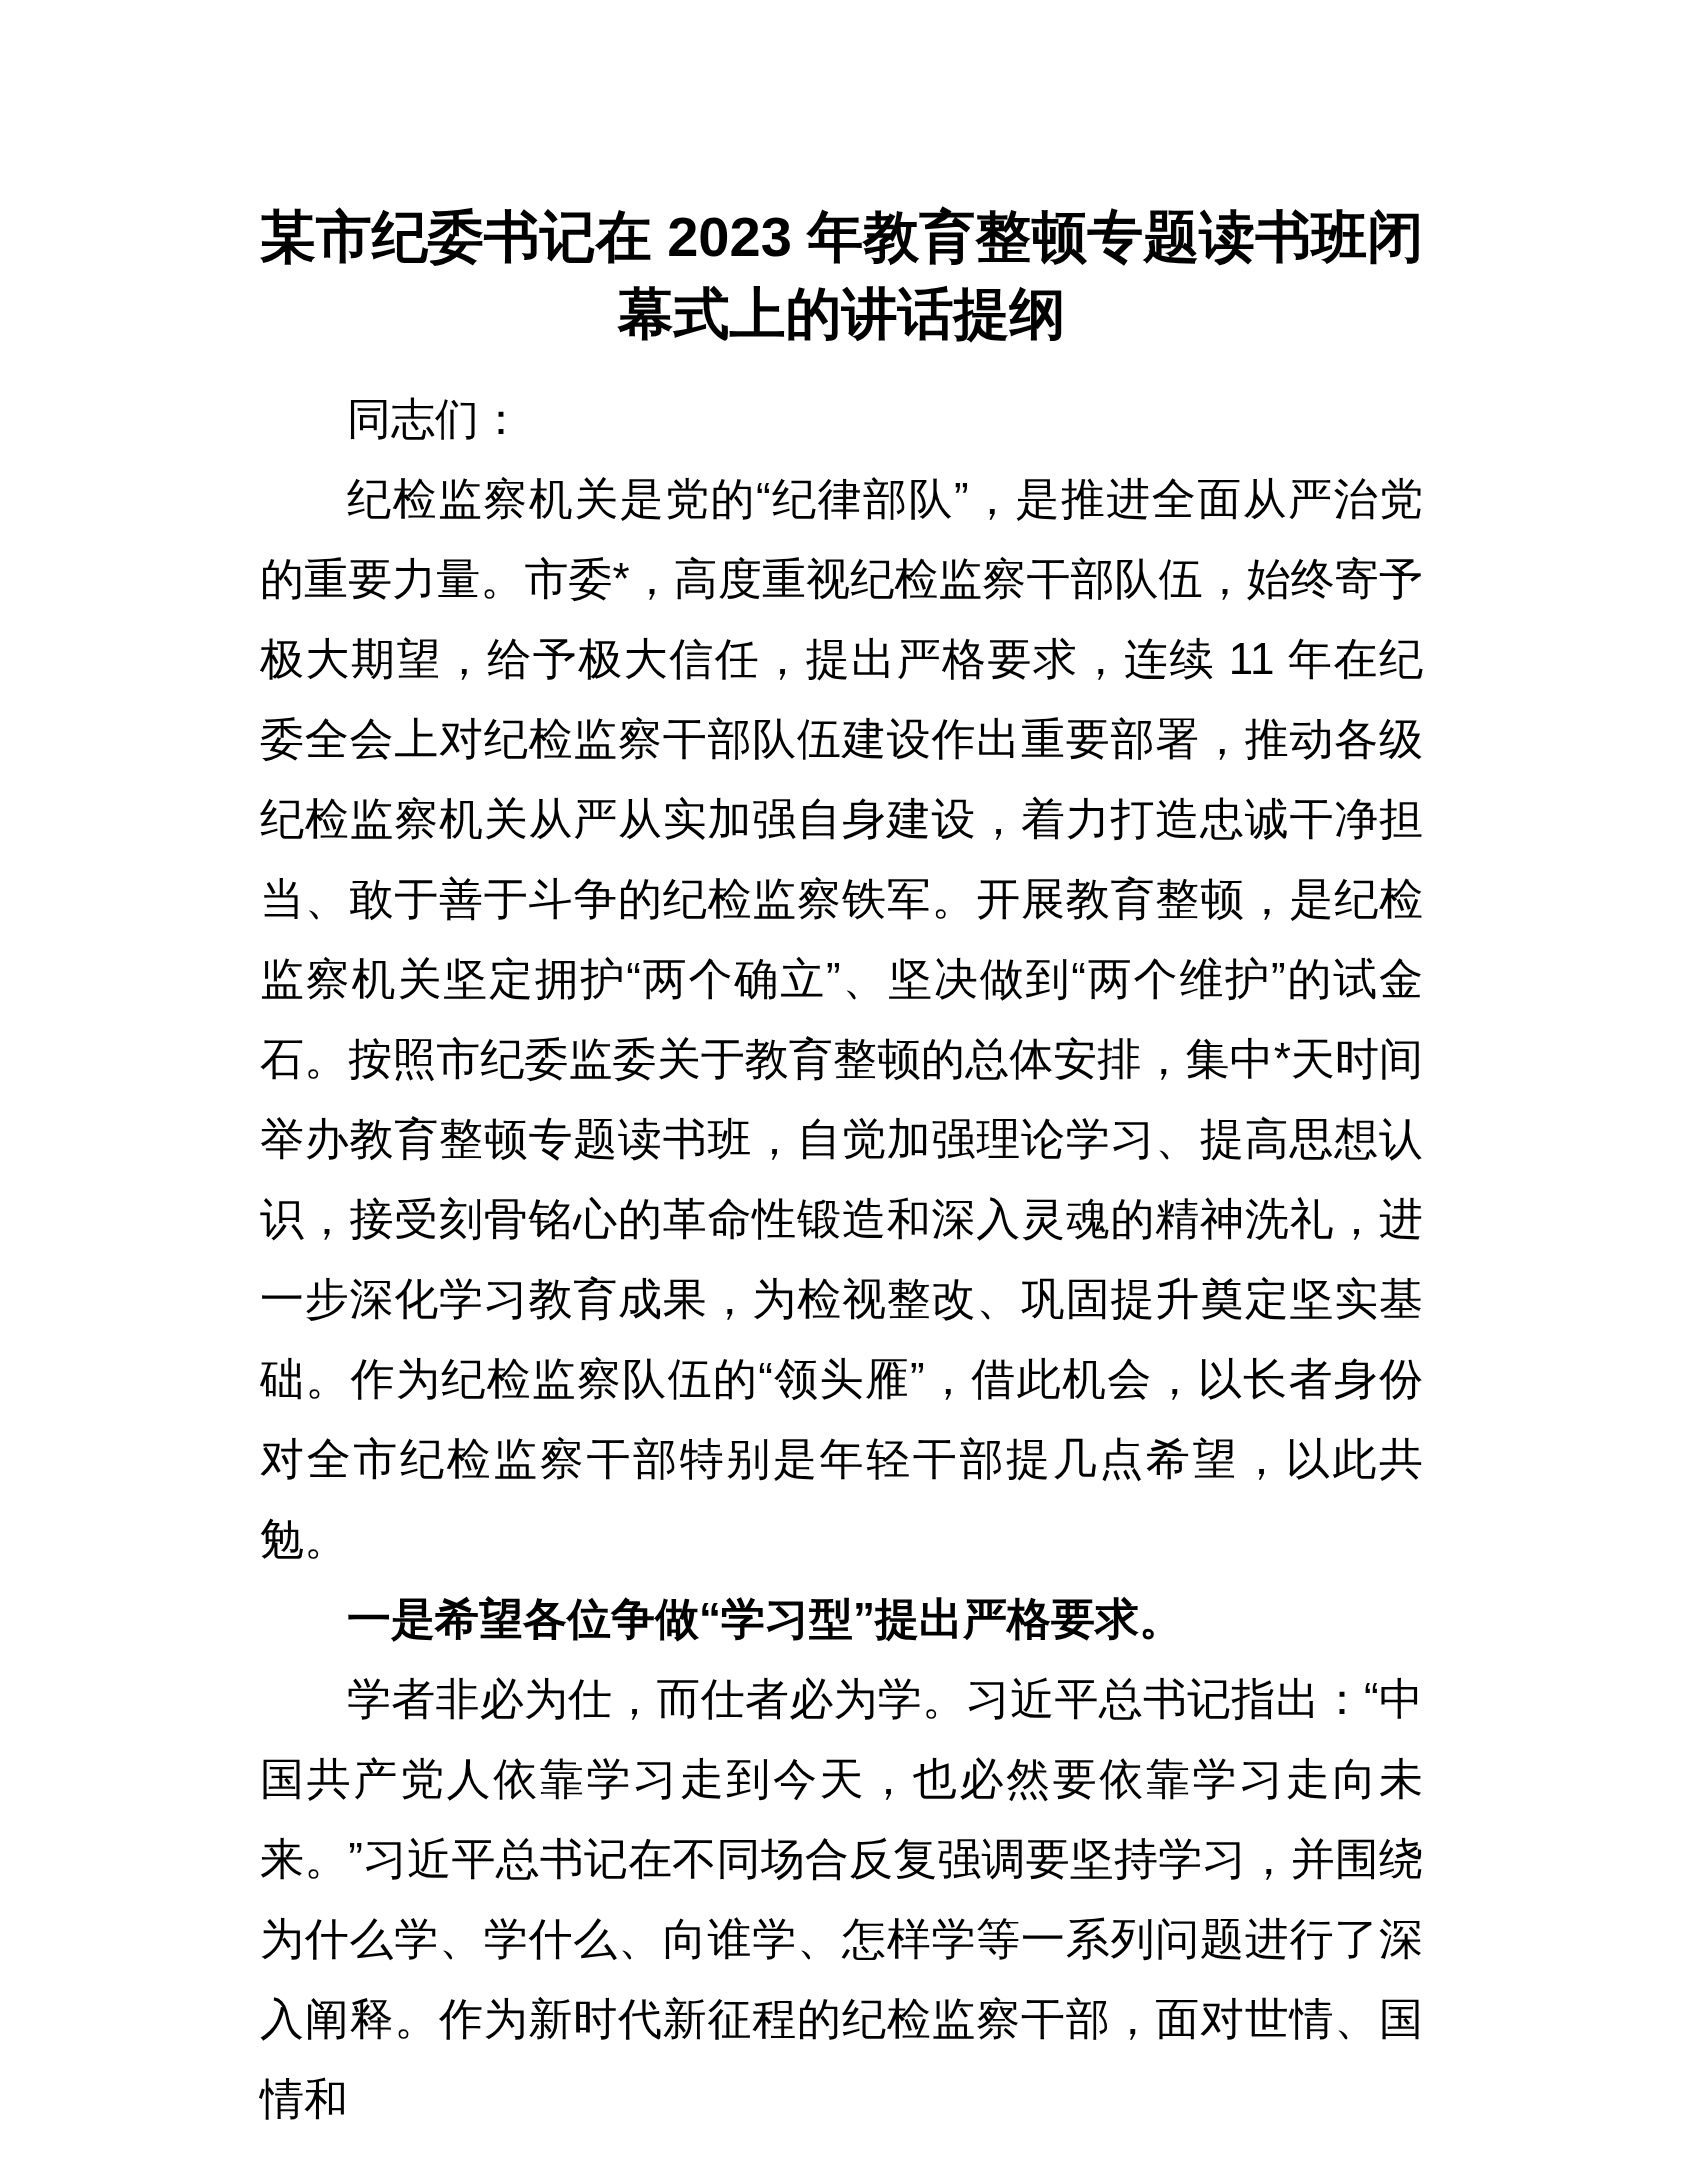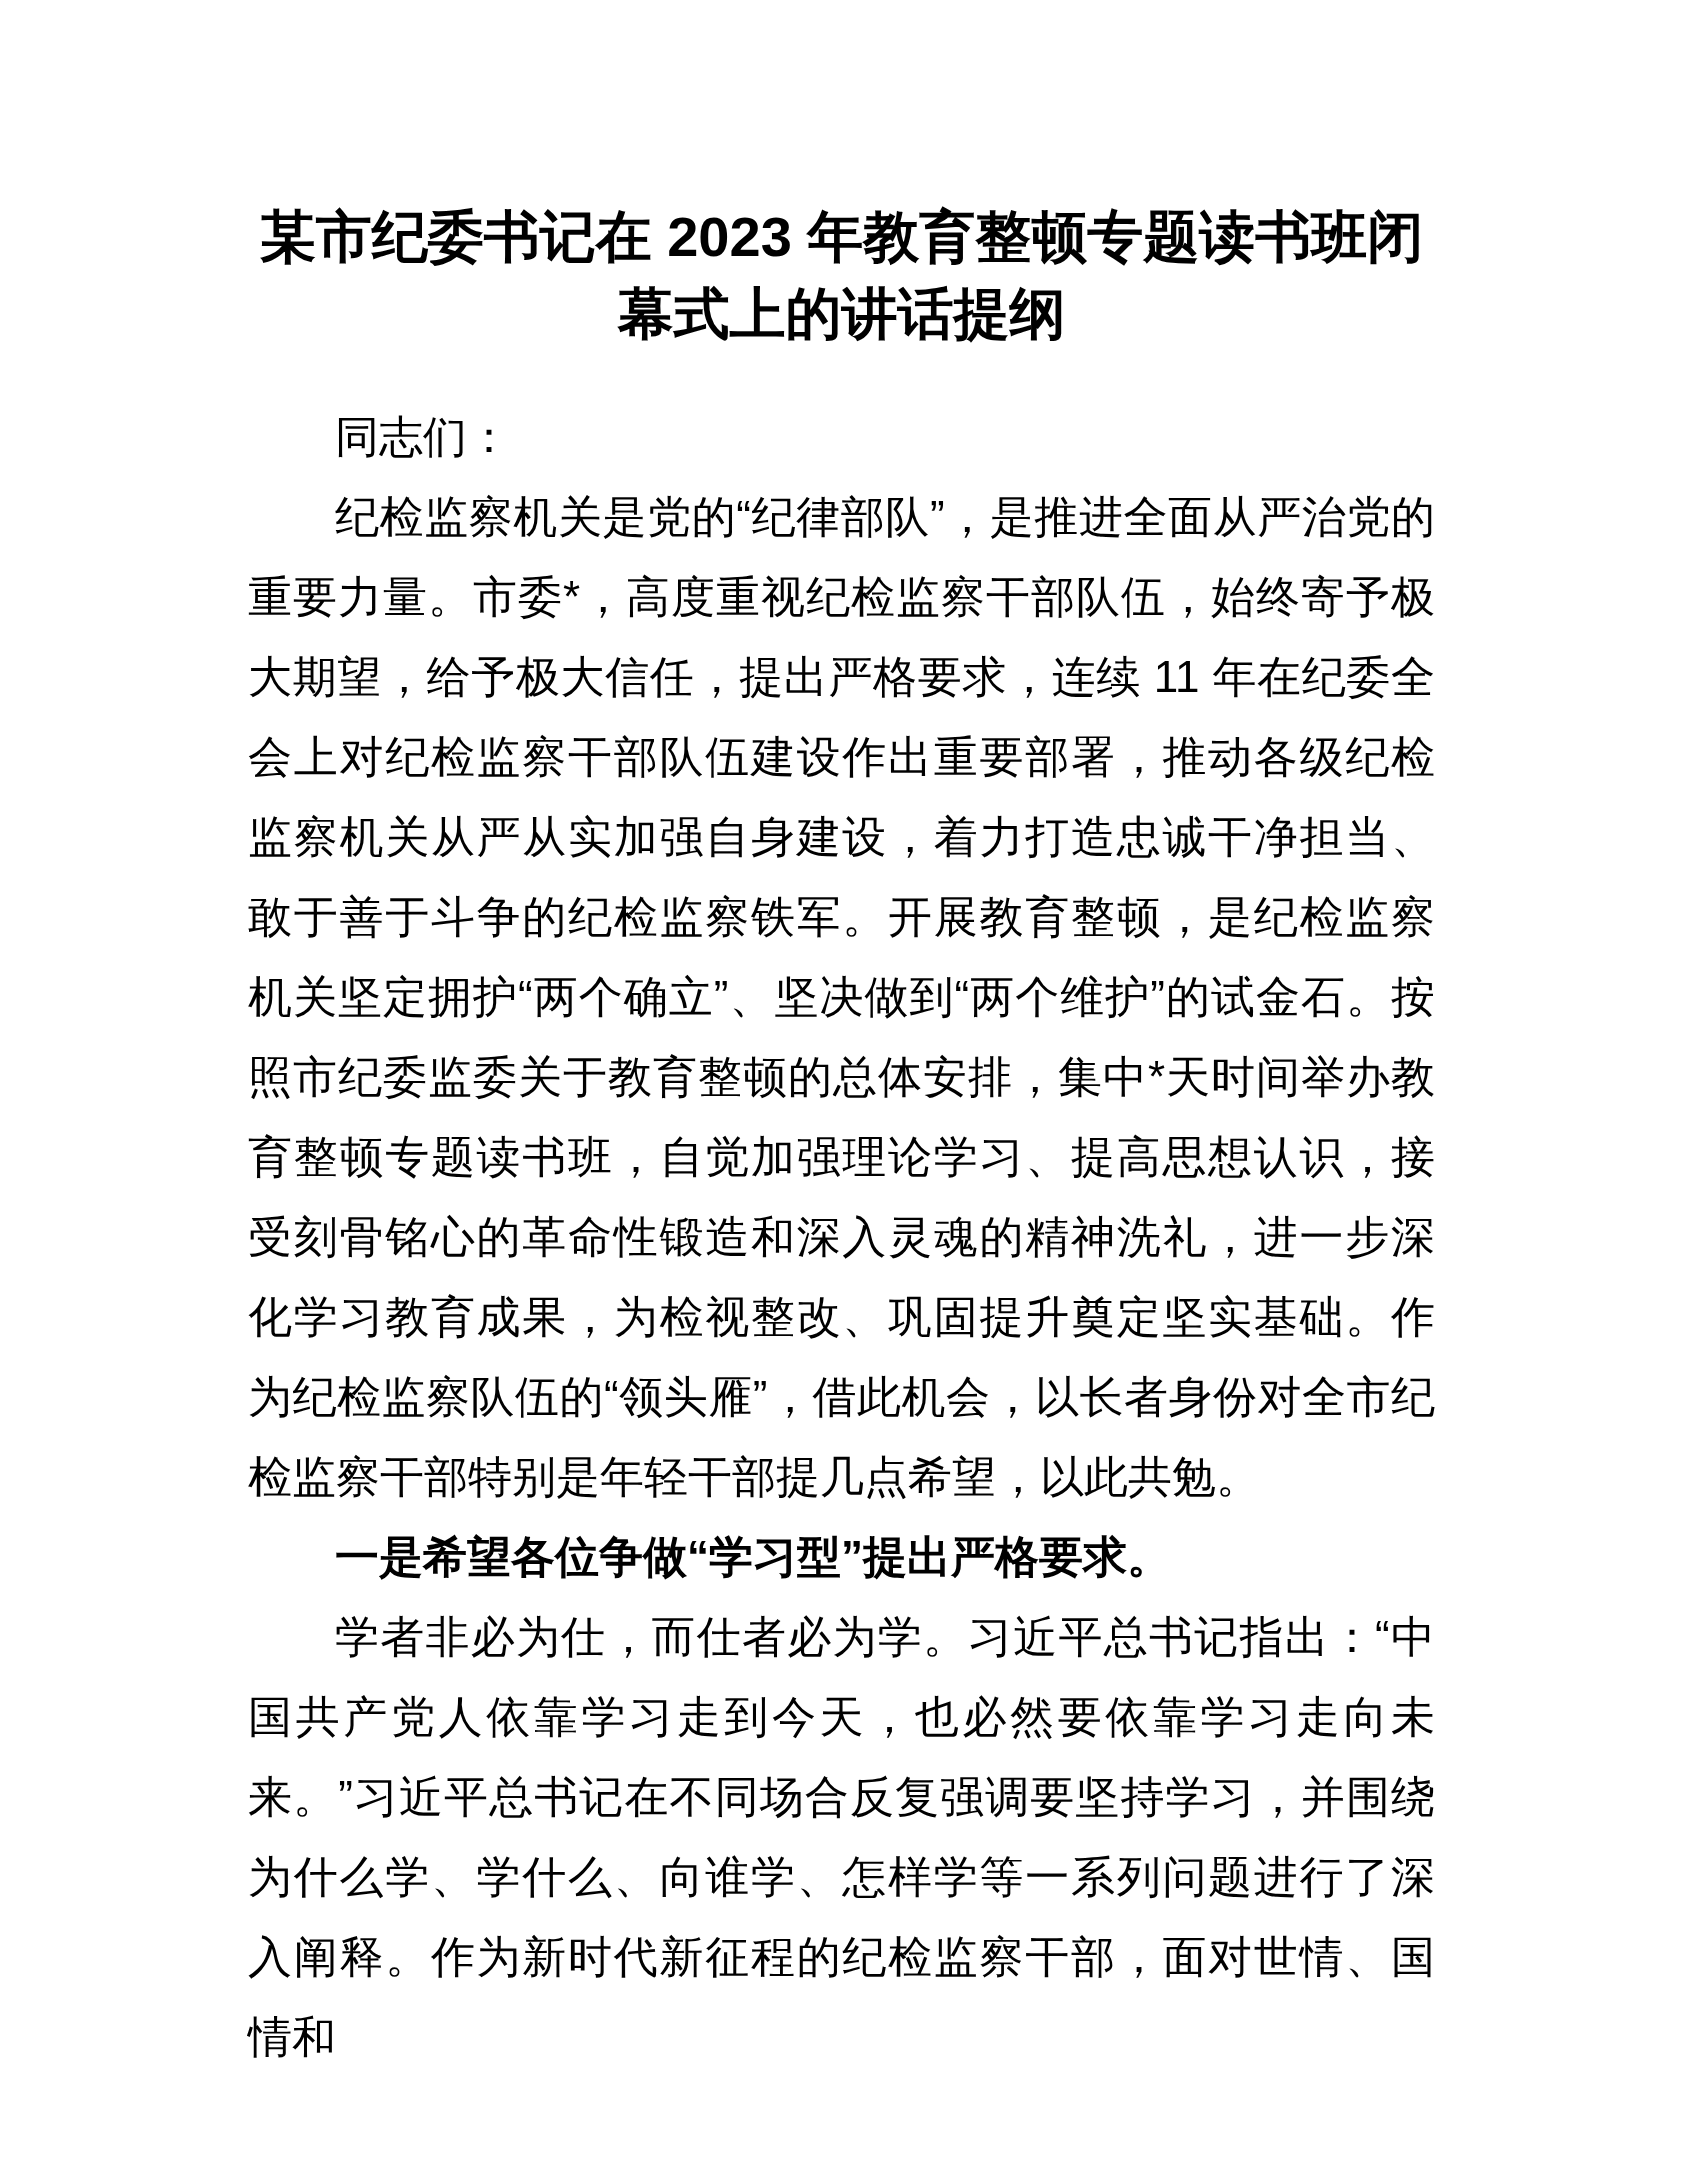--- a/index.html
+++ b/index.html
@@ -12,29 +12,29 @@
       width: 1683px;
       height: 2178px;
       box-sizing: border-box;
       padding: 198px 248px 0 248px;
       background: #ffffff;
       color: #000000;
       font-family: "Liberation Sans", sans-serif;
       overflow: hidden;
     }
     .doc-title {
-      margin: 0 0 45px 0;
+      margin: 0 0 27px 0;
       font-size: 56px;
       font-weight: 700;
       line-height: 77px;
       text-align: center;
       letter-spacing: 0;
     }
     .doc-body {
-      margin: 0;
+      margin: 12px;
     }
     .para {
       margin: 0;
       font-size: 44px;
       line-height: 80px;
       text-align: justify;
       text-justify: inter-character;
       text-indent: 87px;
       word-break: normal;
     }

